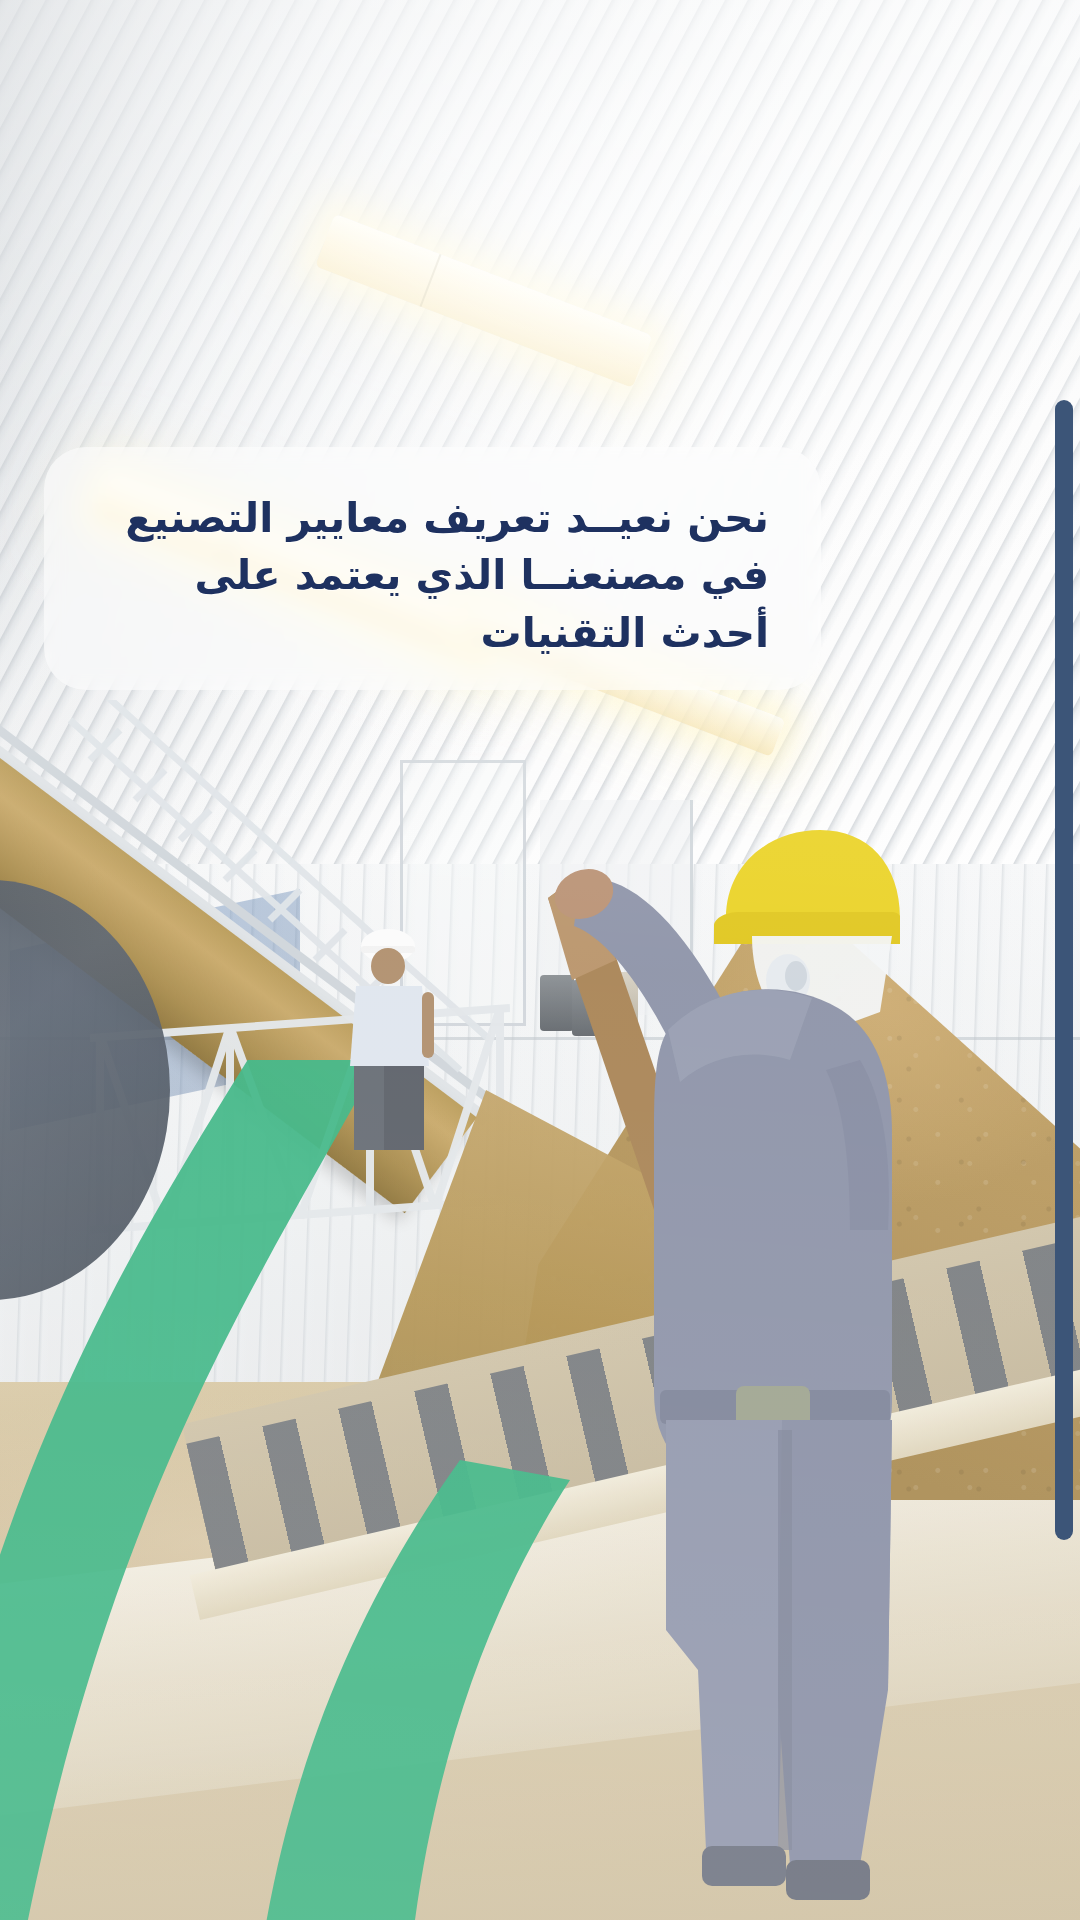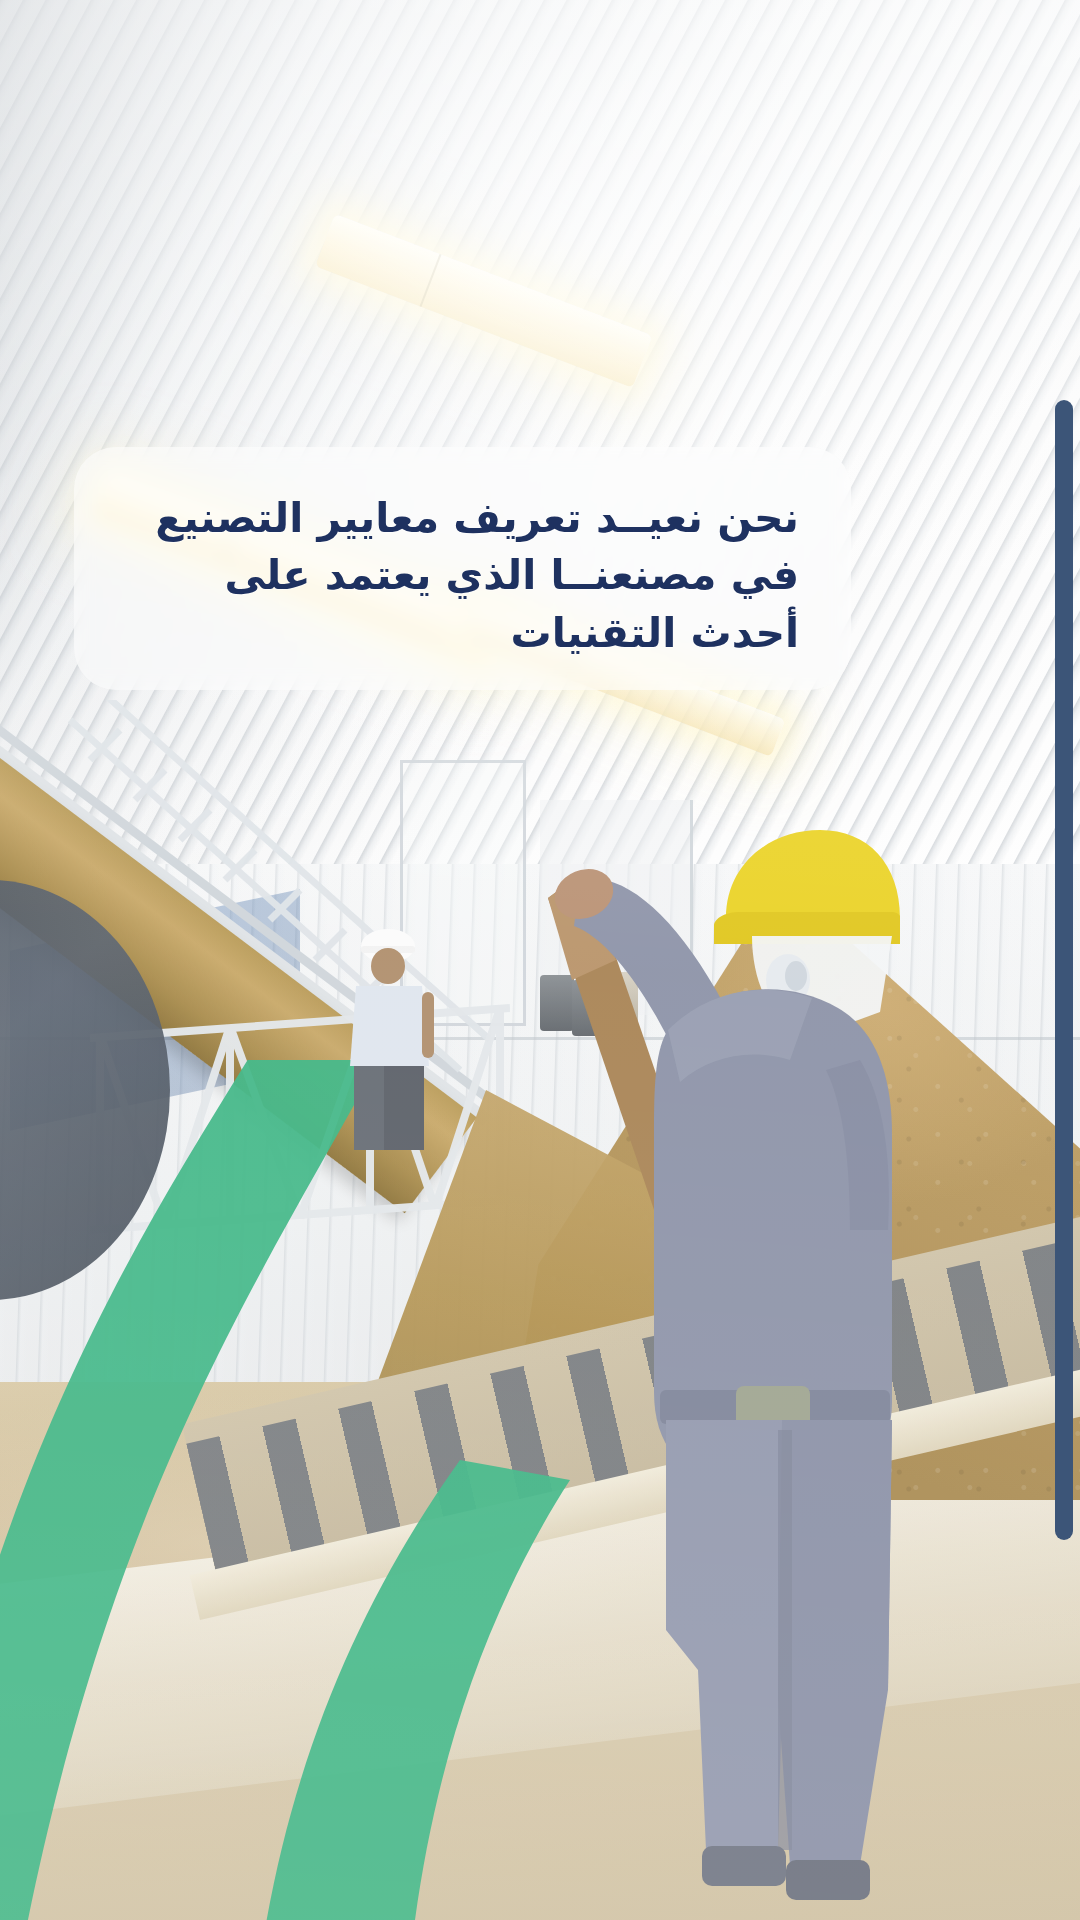--- a/index.html
+++ b/index.html
@@ -291,21 +291,21 @@
     inset: 0;
     pointer-events: none;
     background:
       linear-gradient(185deg, rgba(255,255,255,0.55) 0%, rgba(255,255,255,0.18) 26%, rgba(255,255,255,0.05) 50%, rgba(255,255,255,0.12) 100%),
       radial-gradient(ellipse 90% 45% at 50% 12%, rgba(255,255,255,0.60), rgba(255,255,255,0) 70%);
   }
 
   
   .caption-card {
     position: absolute;
-    left: 74px;
+    left: 44px;
     top: 447px;
     width: 777px;
     height: 243px;
     border-radius: 42px;
     background: rgba(255,255,255,0.55);
     backdrop-filter: blur(9px);
     -webkit-backdrop-filter: blur(9px);
     display: flex;
     align-items: flex-end;
     justify-content: flex-end;

